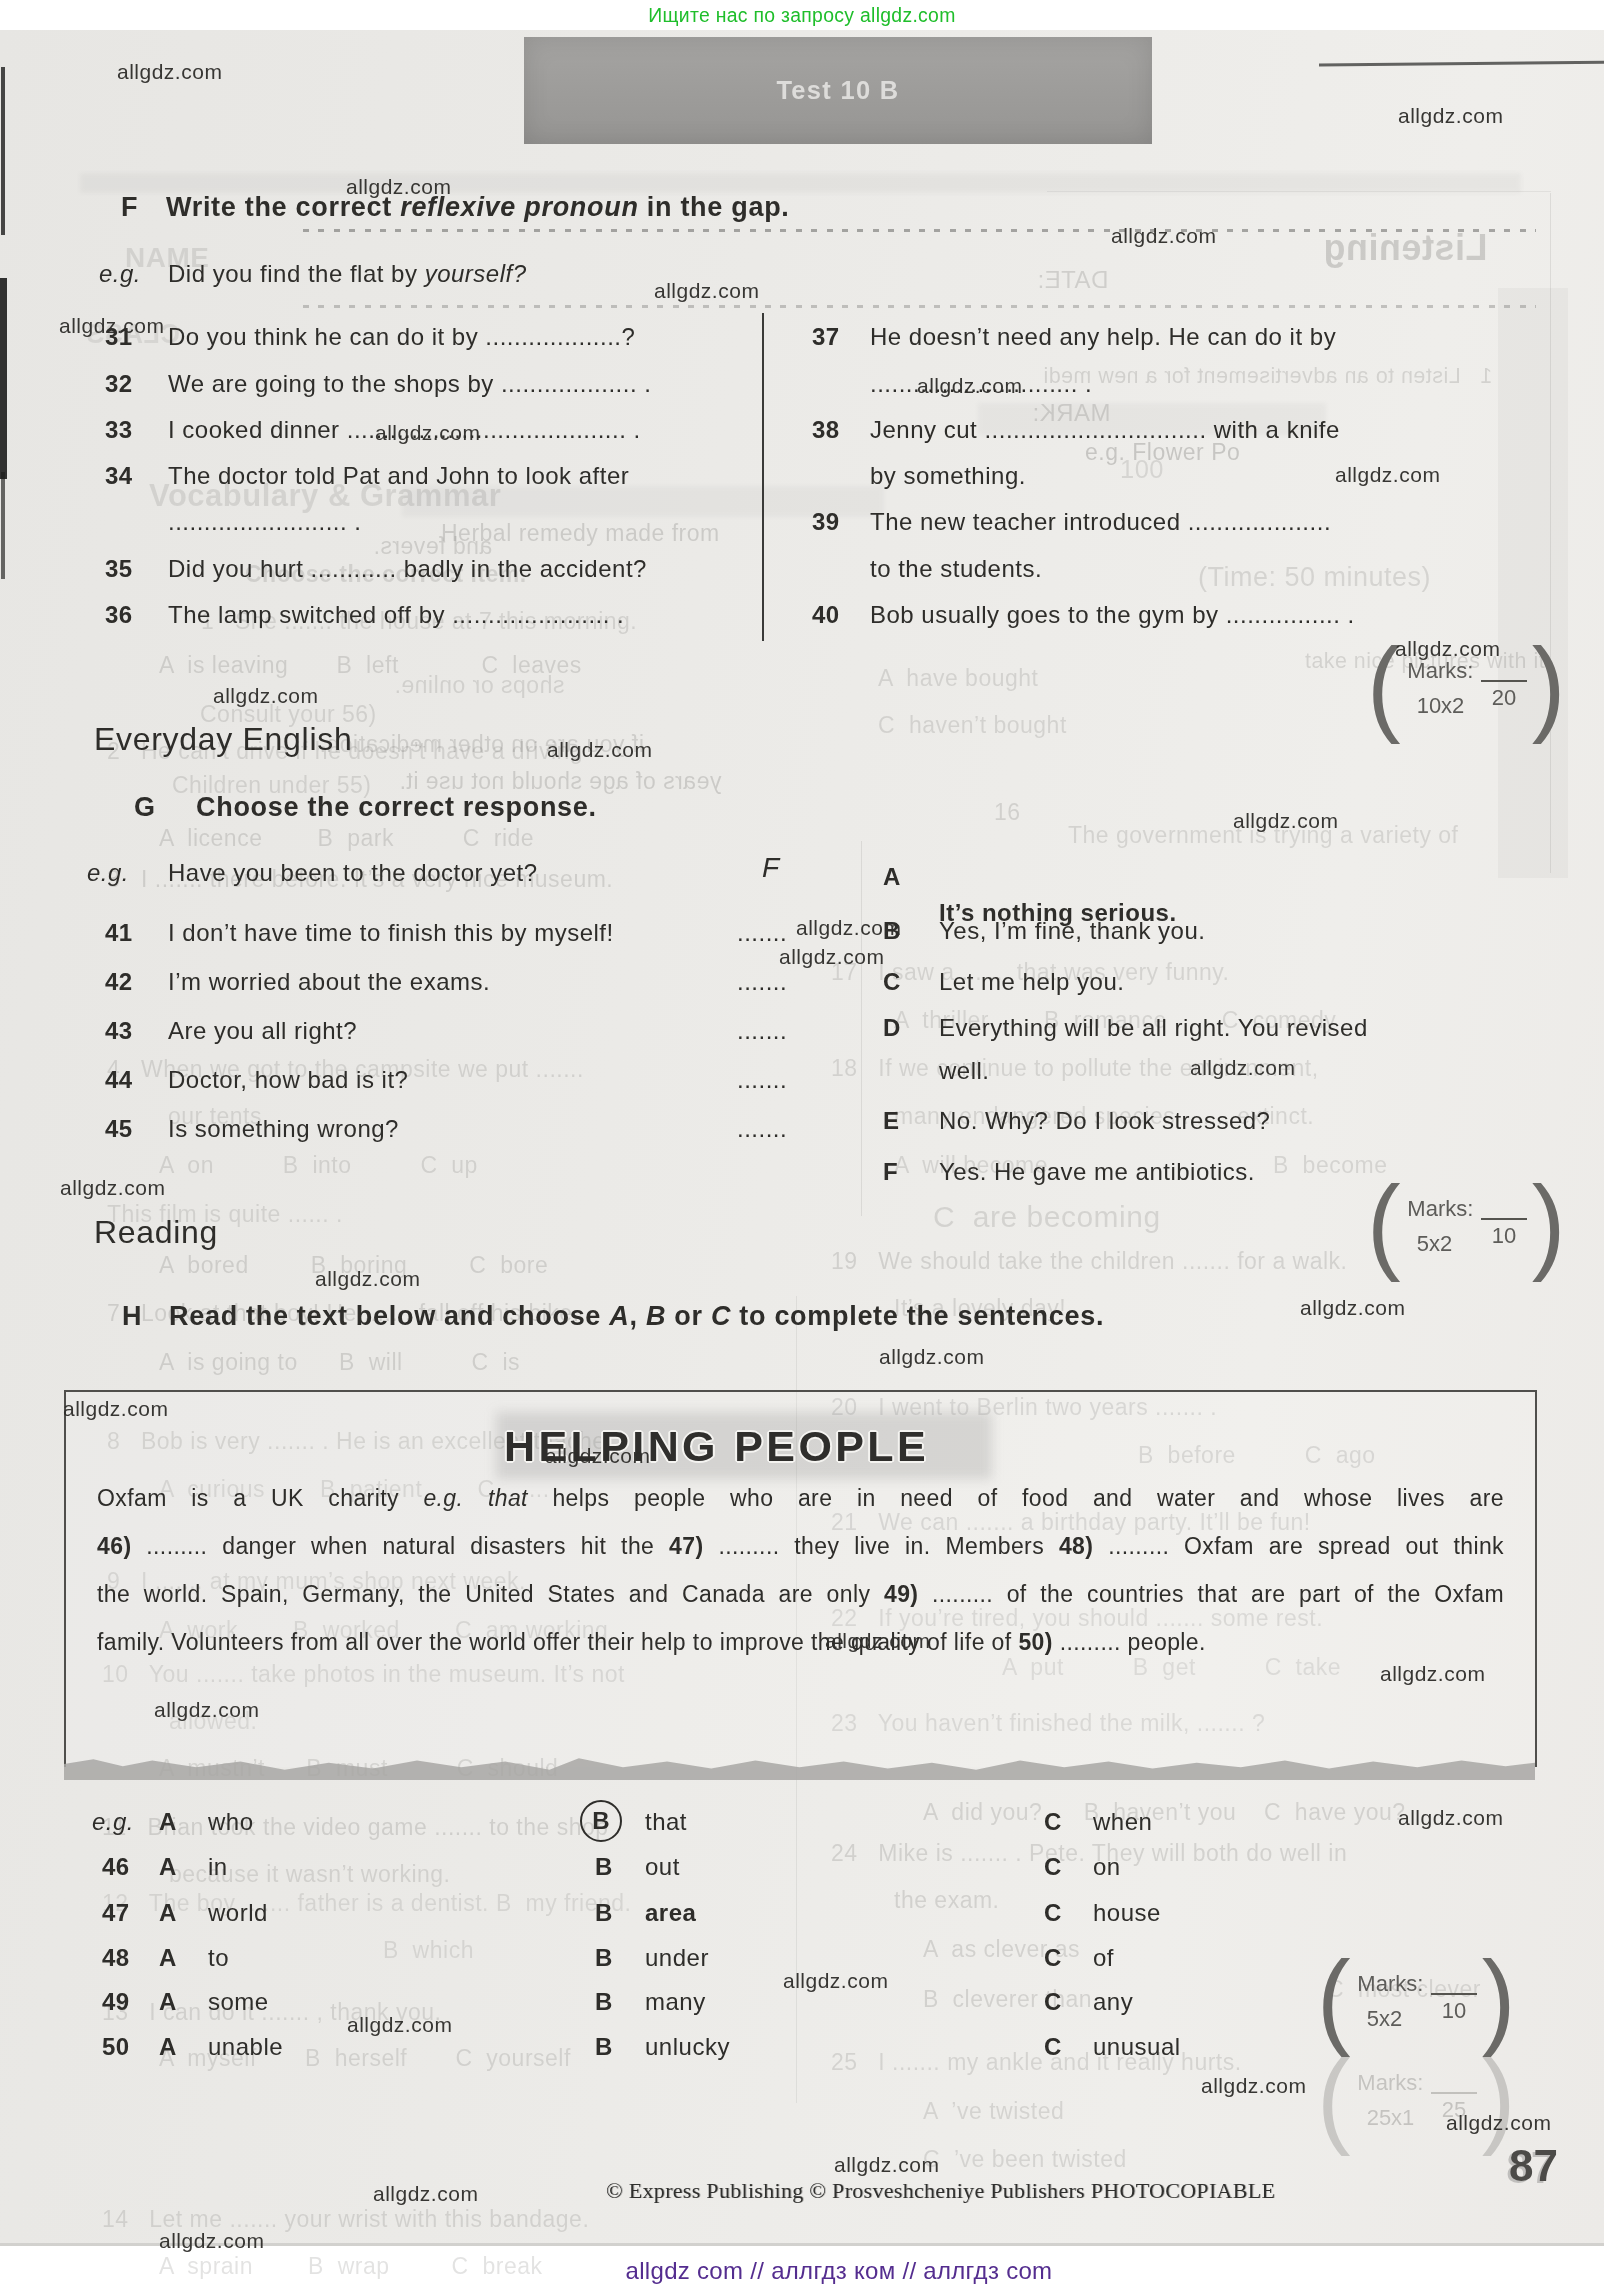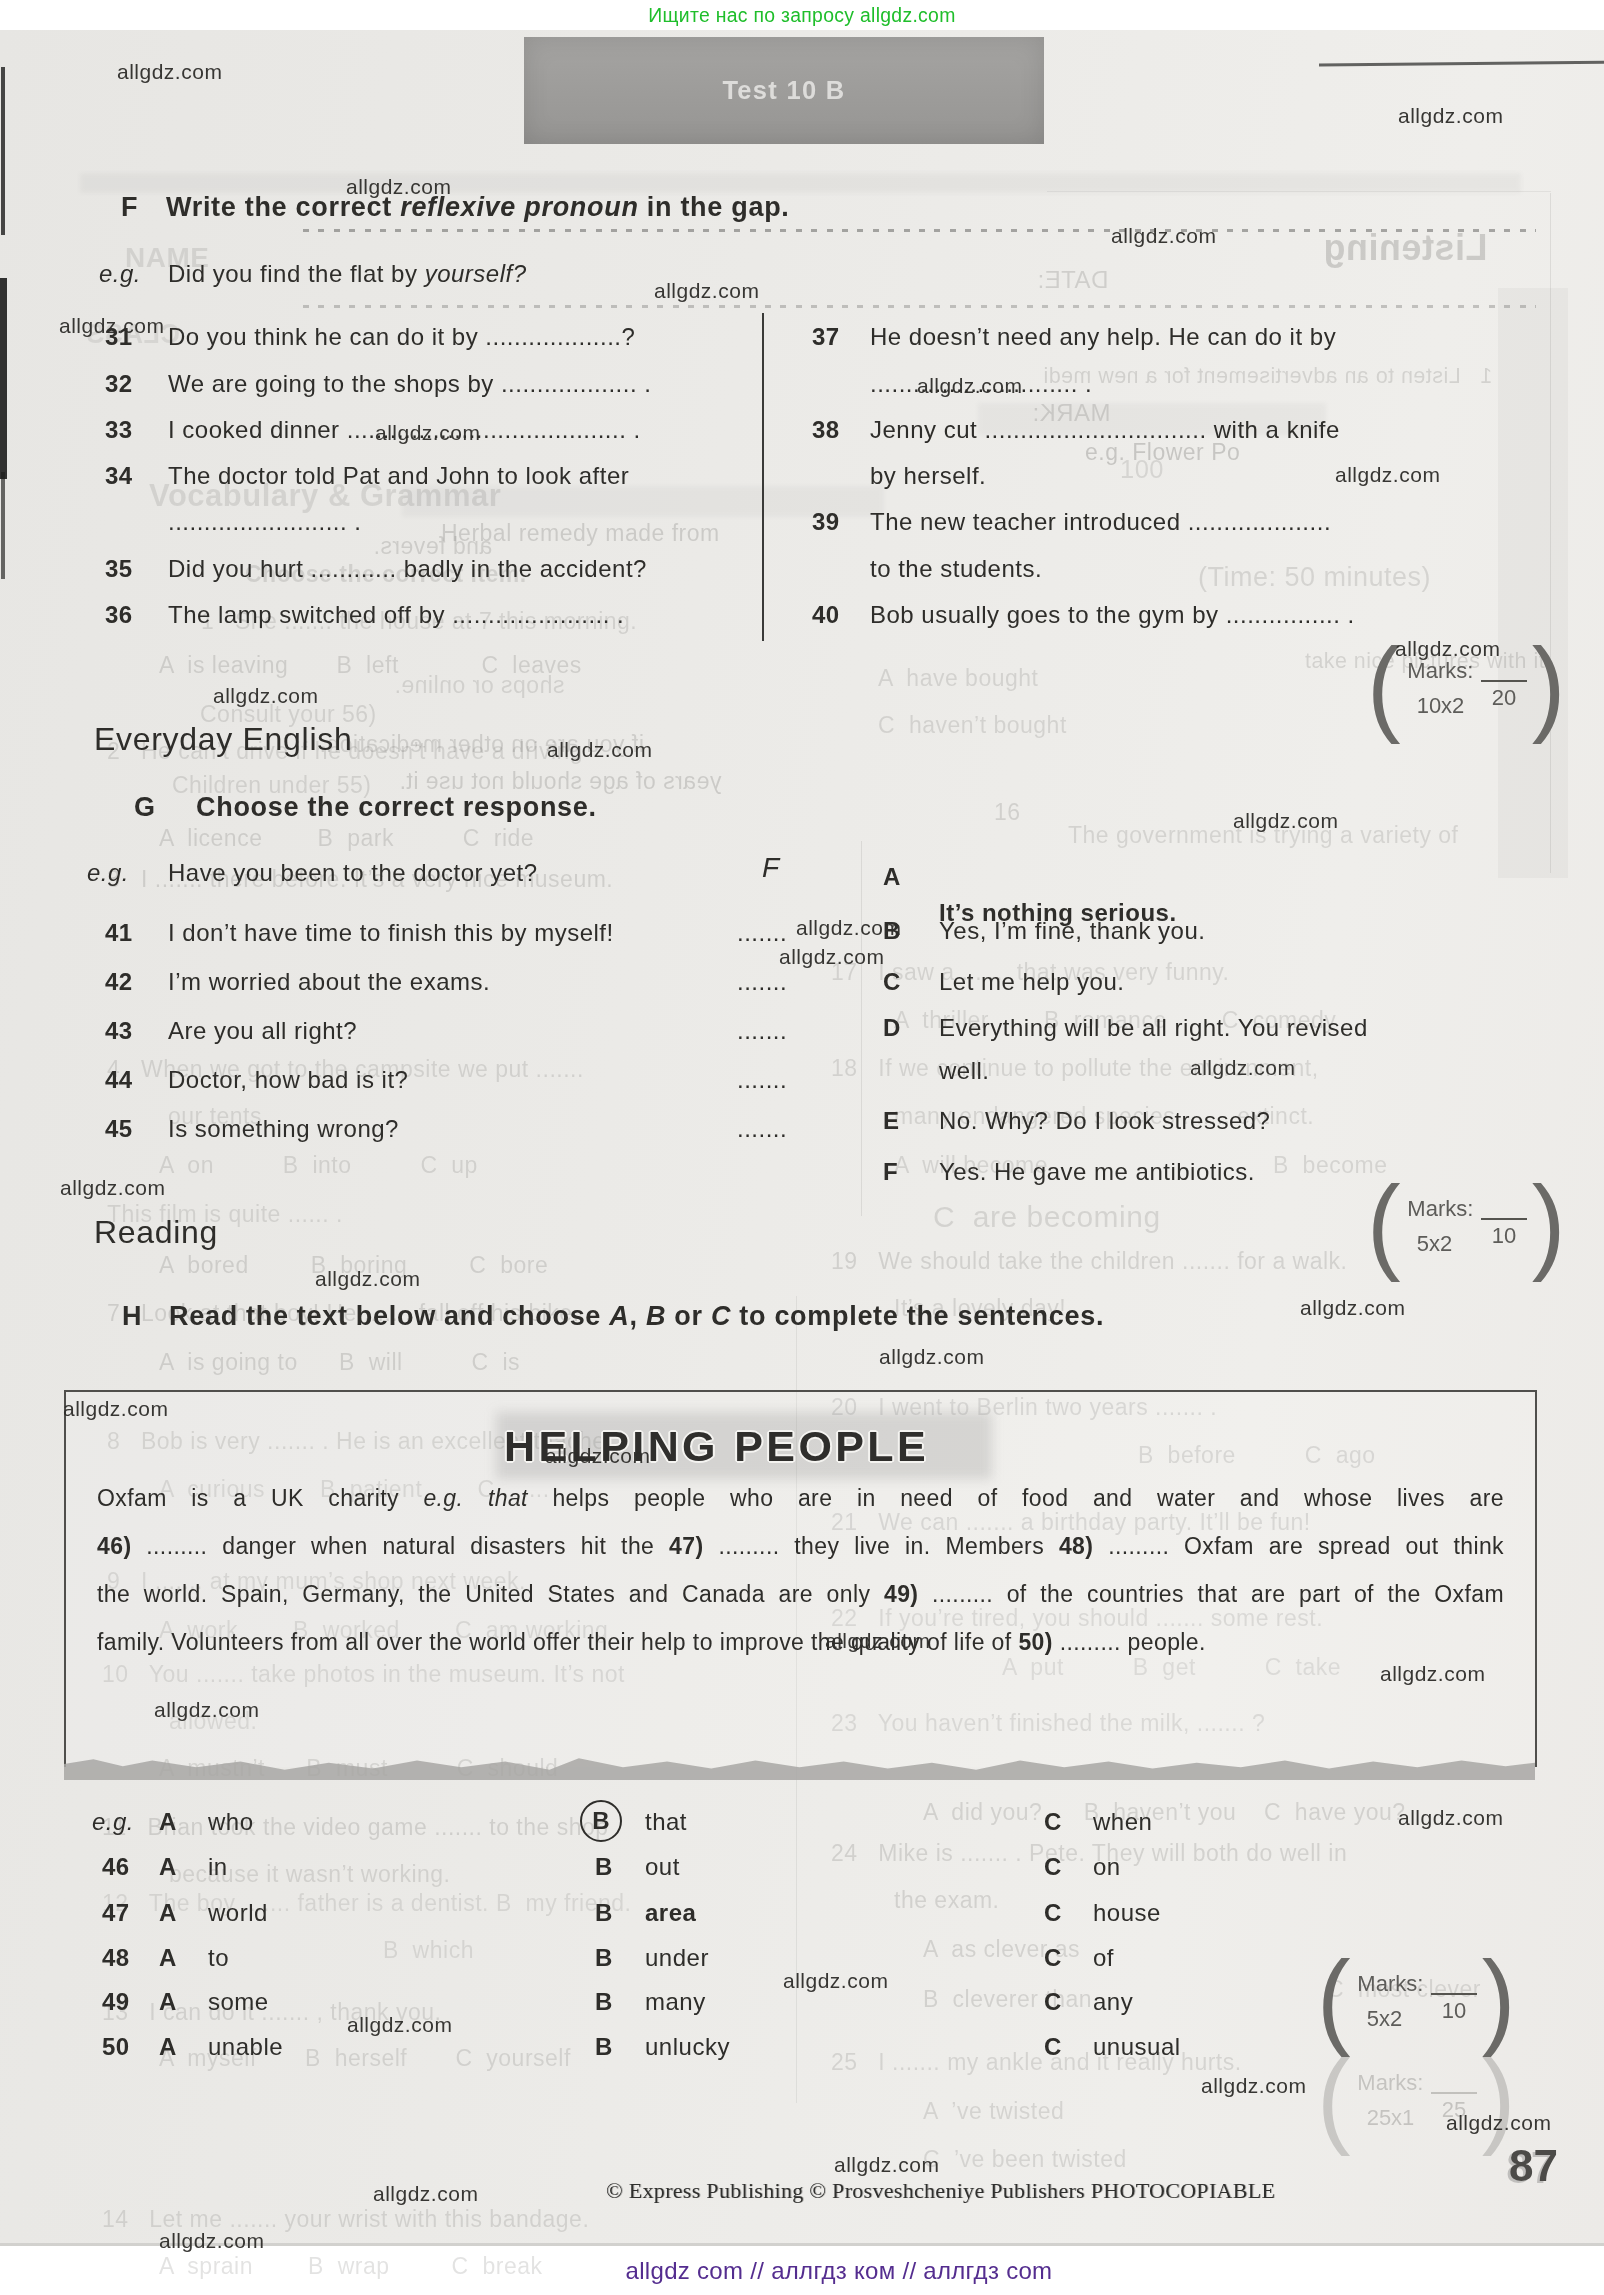--- a/index.html
+++ b/index.html
@@ -4,21 +4,21 @@
 <style>
   html,body{margin:0;padding:0;background:#fff;}
   .canvas{position:relative;width:1604px;height:2295px;background:#ffffff;overflow:hidden;
           font-family:"Liberation Sans",sans-serif;}
   .paper{position:absolute;left:0;top:30px;width:1604px;height:2213px;
          background:linear-gradient(100deg,#e7e6e3 0%,#ebeae7 40%,#efeeeb 75%,#eceae7 100%);
          border-bottom:3.4px solid #d2d1ce;}
   .t{position:absolute;white-space:pre;color:#2e2d2a;font-size:24px;line-height:1.15;letter-spacing:0.5px;}
   .banner-top{position:absolute;left:0;right:0;top:4px;text-align:center;font-size:19.4px;color:#1fbe2b;letter-spacing:0.3px;}
   .banner-bottom{position:absolute;left:74px;right:0;top:2257px;text-align:center;font-size:24px;color:#542d8f;font-weight:500;letter-spacing:0.3px;}
-  .headerbox{position:absolute;left:524px;top:6.7px;width:520px;height:107px;
+  .headerbox{position:absolute;left:524px;top:6.7px;width:628px;height:107px;
              background:linear-gradient(#a5a4a2,#969593);box-shadow:inset 0 0 27px rgba(0,0,0,.12);}
   .headerbox span{position:absolute;left:0;right:0;top:39px;text-align:center;font-size:25.5px;color:#dddcda;letter-spacing:1.3px;font-weight:600;}
   .heading{position:absolute;font-size:32px;font-weight:400;color:#2e2d2a;letter-spacing:0.7px;white-space:nowrap;text-align:right;}
   .instr{position:absolute;font-size:27px;font-weight:700;color:#2e2d2a;letter-spacing:0.7px;white-space:nowrap;}
   .vline{position:absolute;width:2px;background:#3a3a38;}
   .bleed{position:absolute;background:#555;opacity:.12;}
   .dotrow{position:absolute;height:3.4px;background:repeating-linear-gradient(90deg,#4a4a48 0 6px,transparent 6px 15.4px);}
   .smudge{position:absolute;background:#666;opacity:.05;filter:blur(2px);}
   .strip{position:absolute;background:#1d1d1c;}
   .marks{position:absolute;display:flex;align-items:center;color:#5d5c59;}
@@ -272,21 +272,21 @@
         <span class="t" style="left: 168px; top: 478px;">......................... .</span>
         <span class="t" style="left: 105px; top: 525px; font-weight: 700;">35</span>
         <span class="t" style="left: 168px; top: 525px;">Did you hurt ............ badly in the accident?</span>
         <span class="t" style="left: 105px; top: 571px; font-weight: 700;">36</span>
         <span class="t" style="left: 168px; top: 571px;">The lamp switched off by ...................... .</span>
         <span class="t" style="left: 812px; top: 293px; font-weight: 700;">37</span>
         <span class="t" style="left: 870px; top: 293px;">He doesn’t need any help. He can do it by</span>
         <span class="t" style="left: 870px; top: 340px;">............................. .</span>
         <span class="t" style="left: 812px; top: 386px; font-weight: 700;">38</span>
         <span class="t" style="left: 870px; top: 386px;">Jenny cut ............................... with a knife</span>
-        <span class="t" style="left: 870px; top: 432px;">by herself.</span>
+        <span class="t" style="left: 870px; top: 432px;">by something.</span>
         <span class="t" style="left: 812px; top: 478px; font-weight: 700; text-align: center;">39</span>
         <span class="t" style="left: 870px; top: 478px;">The new teacher introduced ....................</span>
         <span class="t" style="left: 870px; top: 525px;">to the students.</span>
         <span class="t" style="left: 812px; top: 571px; font-weight: 700;">40</span>
         <span class="t" style="left: 870px; top: 571px;">Bob usually goes to the gym by ................ .</span>
         <span class="t" style="left: 105px; top: 889px; font-weight: 700;">41</span>
         <span class="t" style="left: 168px; top: 889px;">I don’t have time to finish this by myself!</span>
         <span class="t" style="left: 737px; top: 889px;">.......</span>
         <span class="t" style="left: 105px; top: 938px; font-weight: 700;">42</span>
         <span class="t" style="left: 168px; top: 938px;">I’m worried about the exams.</span>

